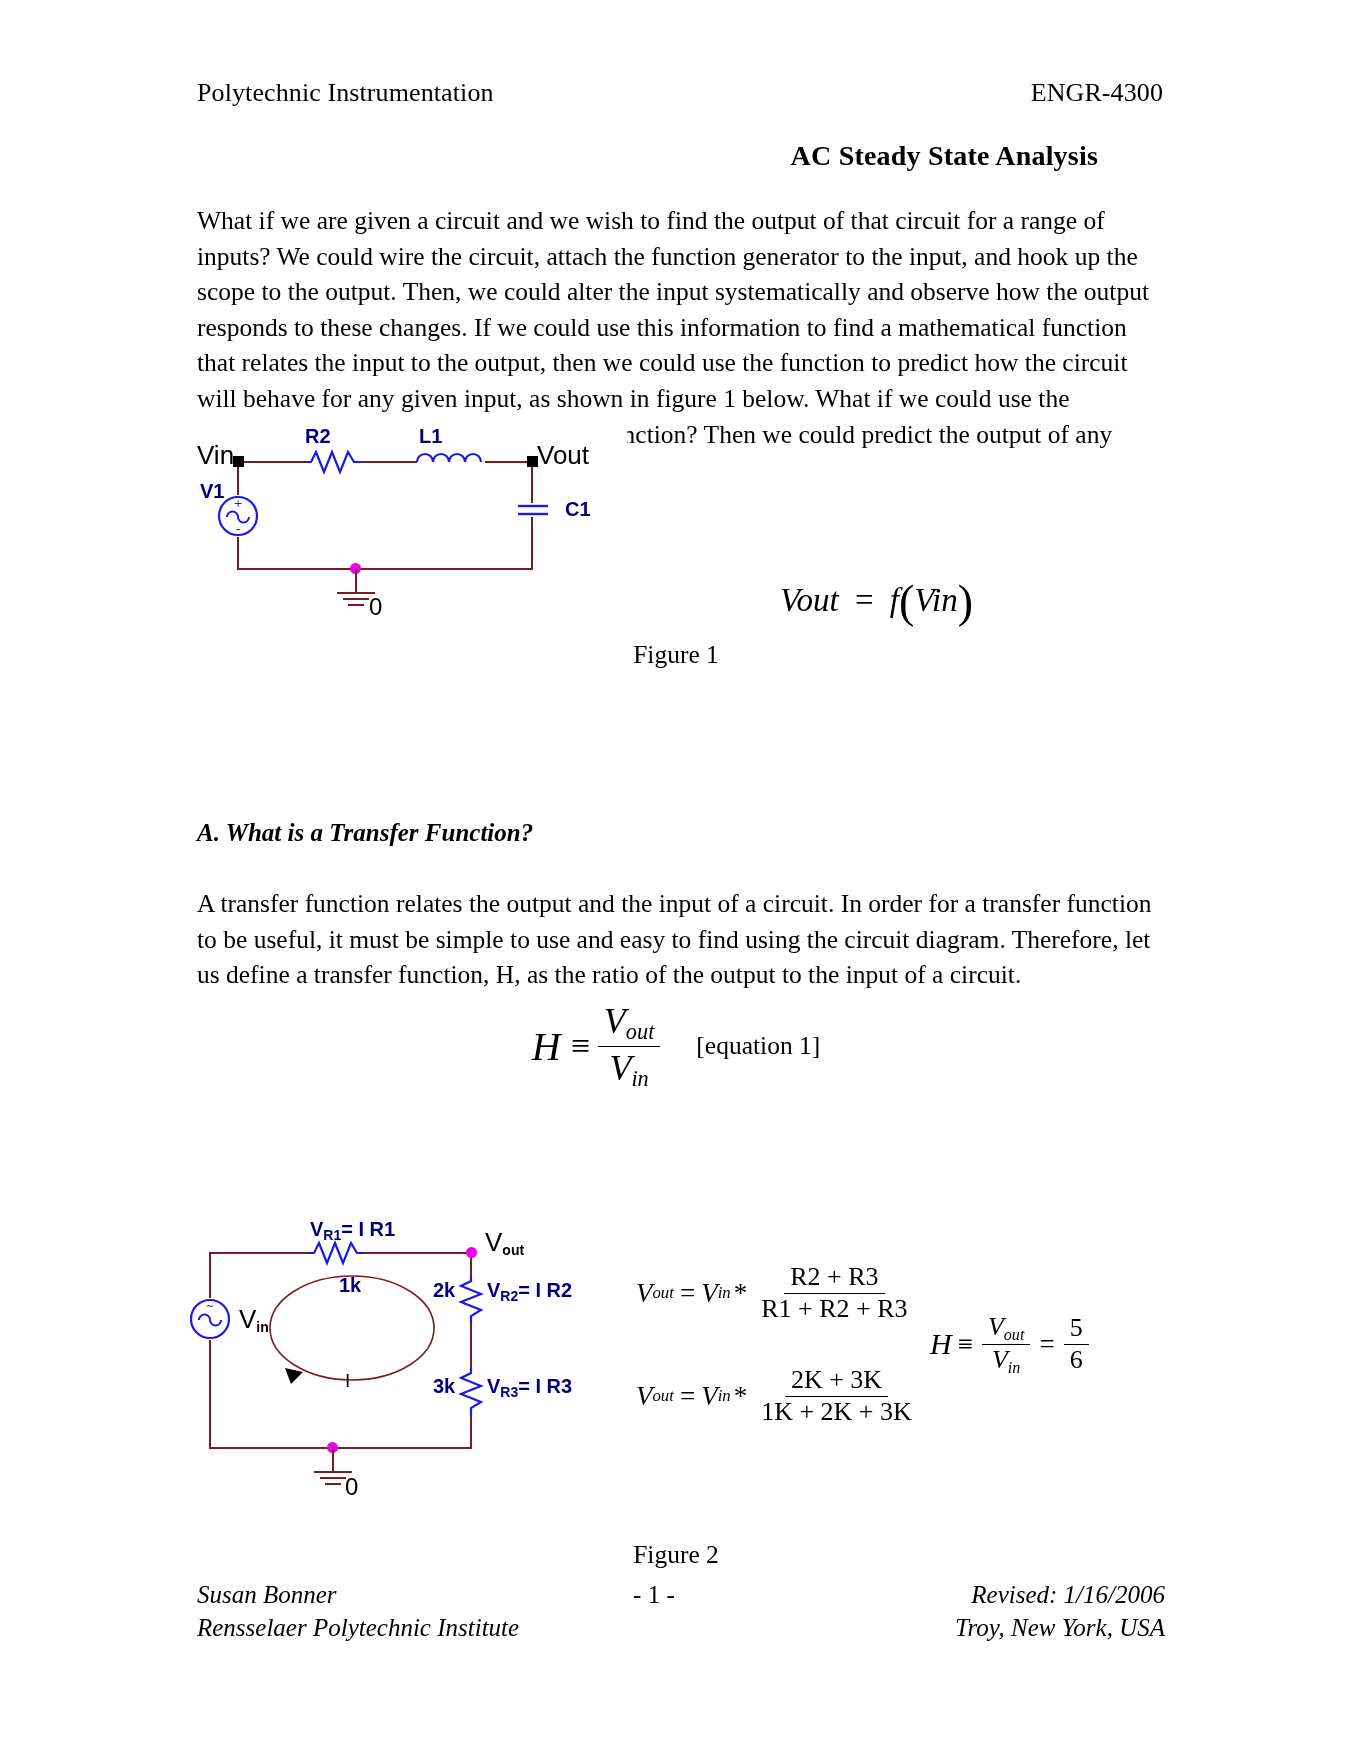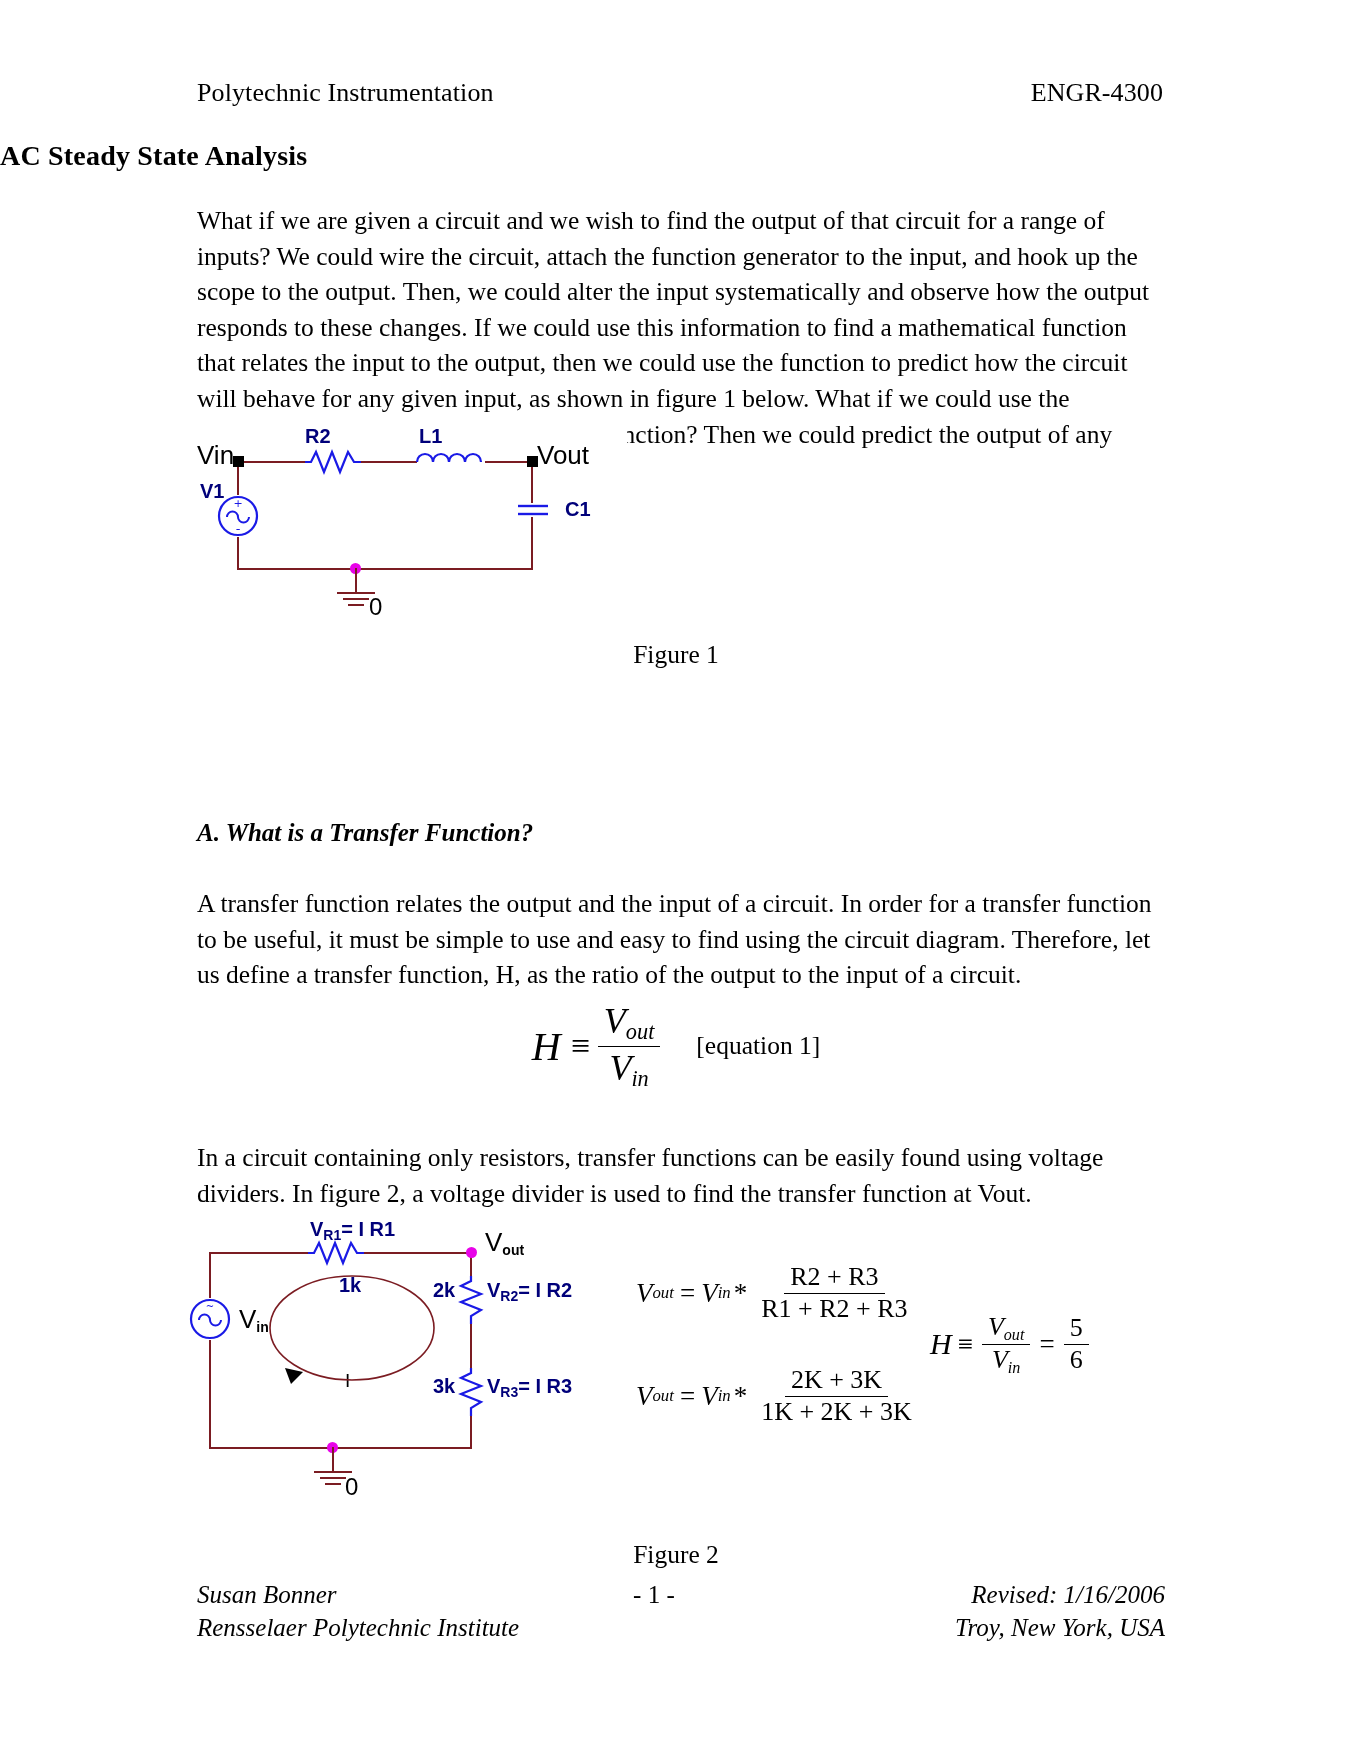--- a/index.html
+++ b/index.html
@@ -9,21 +9,21 @@
     font-family:"Liberation Serif","DejaVu Serif",serif;
     color:#000;
     position:relative;
     overflow:hidden;
   }
   .page{position:relative;width:1352px;height:1761px;padding:0;box-sizing:border-box;}
 
   
   .hdr{position:absolute;left:197px;top:78px;width:966px;display:flex;justify-content:space-between;
        font-size:26px;letter-spacing:.1px;}
-  .title{position:absolute;left:0;top:140px;width:1098px;text-align:left;
+  .title{position:absolute;left:0;top:140px;width:1098px;text-align:right;
          font-size:28px;font-weight:bold;letter-spacing:.2px;}
 
   
   .para{position:absolute;left:197px;width:968px;font-size:25.5px;line-height:35.6px;text-align:left;}
   #p1{top:203px;}
   #p2{top:886px;}
   #p3{top:1140px;}
 
   .sec-head{position:absolute;left:197px;top:819px;font-size:25px;font-weight:bold;font-style:italic;}
 
@@ -139,38 +139,42 @@
     </svg>
 
     <svg style="left:20px;top:70px;width:42px;height:42px;" viewBox="0 0 42 42">
       <circle cx="21" cy="21" r="19" fill="none" stroke="#1a1ae6" stroke-width="2.2"></circle>
       <path d="M10,22 A5.5,5.5 0 0 1 21,22 A5.5,5.5 0 0 0 32,22" fill="none" stroke="#1a1ae6" stroke-width="2"></path>
       <text x="21" y="12" font-size="11" fill="#1a1ae6" text-anchor="middle" font-family="DejaVu Sans, sans-serif">+</text>
       <text x="21" y="38" font-size="13" fill="#1a1ae6" text-anchor="middle" font-family="DejaVu Sans, sans-serif">-</text>
     </svg>
   </div>
 
+  <div id="eq-f" class="mathfont">
+    <span>Vout</span>
+    <span style="font-style:normal;margin:0 8px;">=</span>
+    <span>f</span><span class="paren">(</span><span>Vin</span><span class="paren">)</span>
+  </div>
 
   <div class="fig-cap" id="cap1">Figure 1</div>
 
   <div class="sec-head">A. What is a Transfer Function?</div>
 
   <div class="para" id="p2">A transfer function relates the output and the input of a circuit.  In order for a transfer function to be useful, it must be simple to use and easy to find using the circuit diagram.  Therefore, let us define a transfer function, H, as the ratio of the output to the input of a circuit.</div>
 
   <div id="eq1">
     <span class="hsym mathfont">H</span>
     <span class="equiv">≡</span>
     <span class="frac bigfrac mathfont">
       <span class="num"><span>V</span><sub class="it">out</sub></span>
       <span class="den"><span>V</span><sub class="it">in</sub></span>
     </span>
     <span class="tag">[equation 1]</span>
   </div>
 
-  <div class="para" id="p3">In a circuit containing only resistors, transfer functions can be easily found using voltage dividers.  In figure 2, a voltage divider is used to find the transfer function at Vout.</div>
 
   <div class="sch" style="left:197px;top:1218px;width:430px;height:300px;">
 
     <span class="lbl" style="left:113px;top:0px;">
       <span>V</span><span class="sm">R1</span><span>= I R1</span>
     </span>
     <span class="lbl" style="left:142px;top:56px;">1k</span>
 
     <span class="lbl-big" style="left:288px;top:9px;color:#000;">
       <span>V</span><span class="sm" style="font-weight:bold;">out</span>

